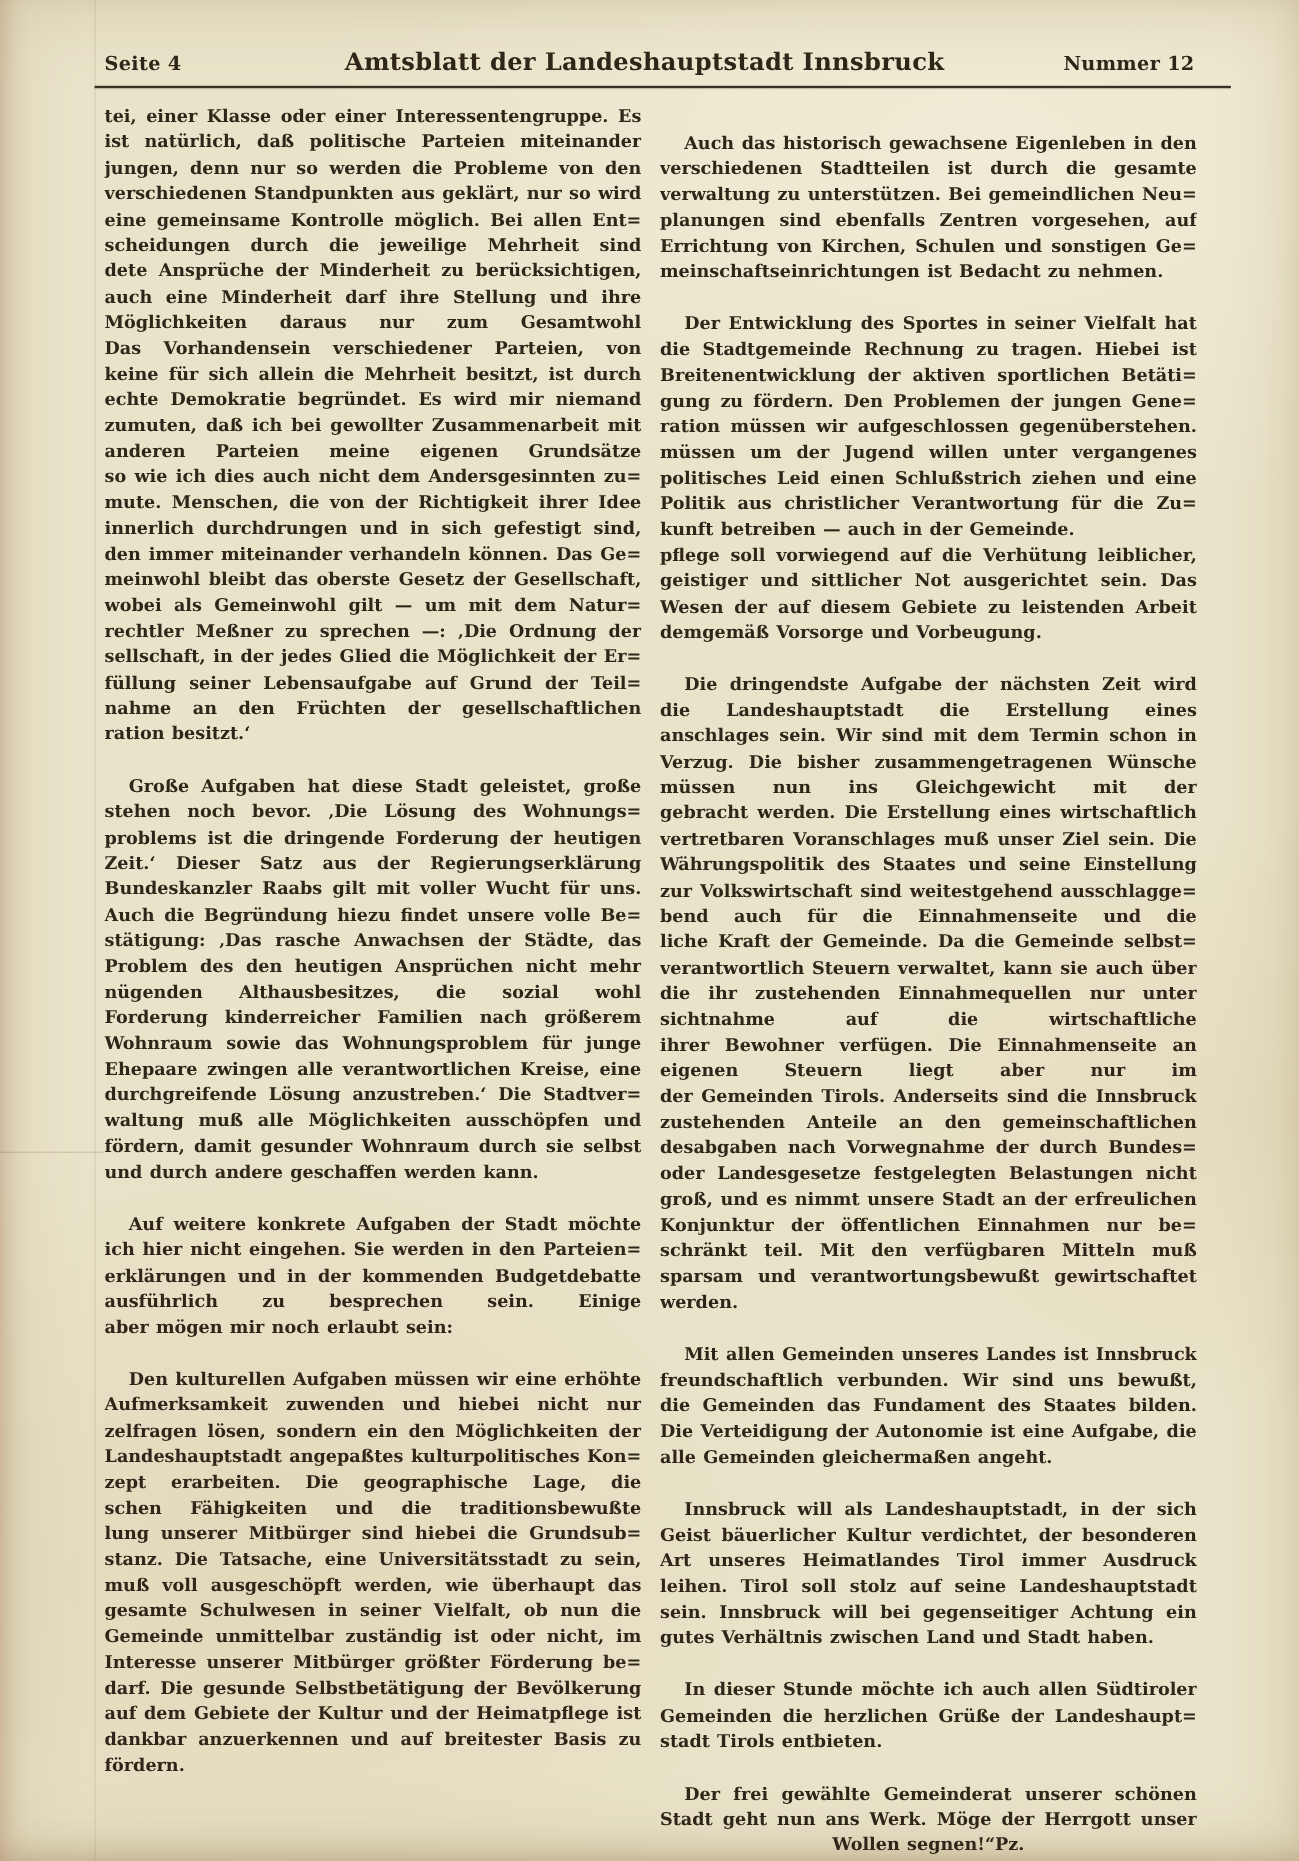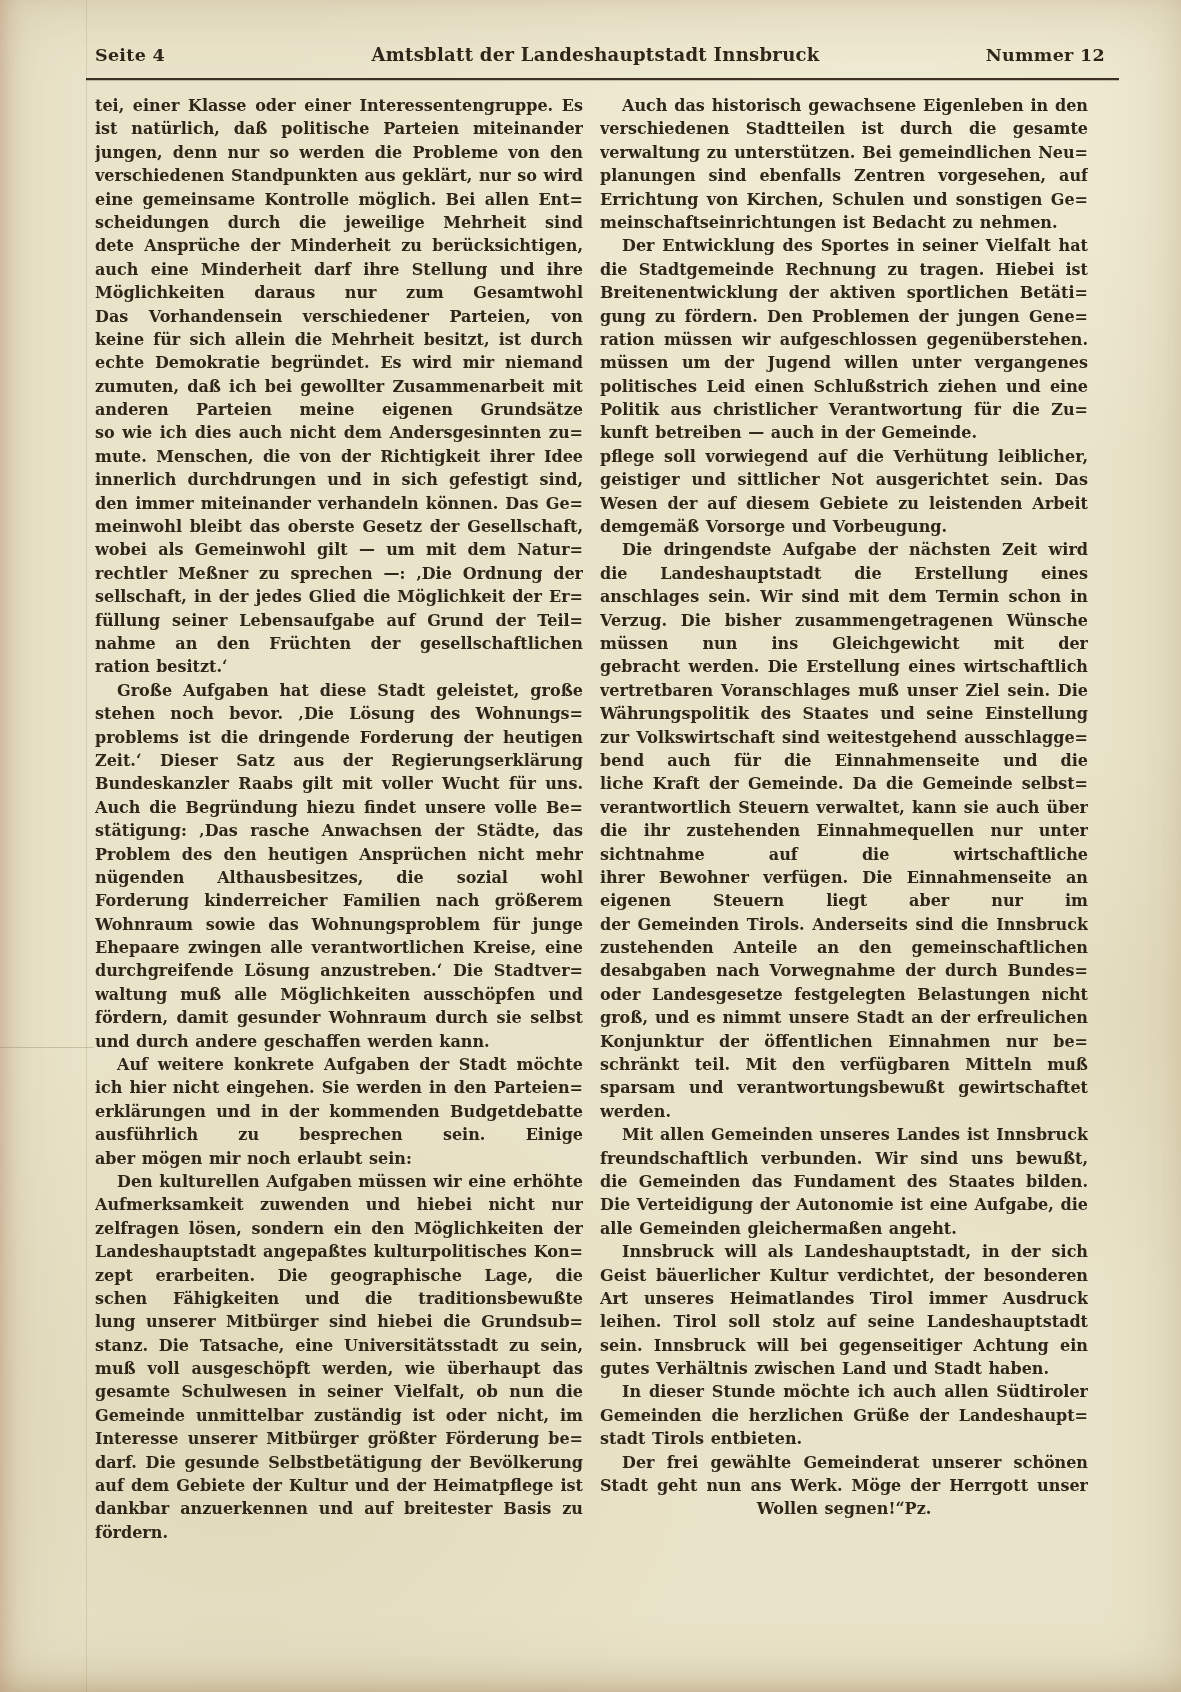--- a/index.html
+++ b/index.html
@@ -25,45 +25,45 @@
   }
   .fold-v {
     position: absolute; left: 86px; top: 0; width: 1px; height: 100%;
     background: rgba(120,100,70,0.16);
   }
   .fold-h {
     position: absolute; left: 0; top: 1047px; width: 94px; height: 1px;
     background: rgba(120,100,70,0.28);
   }
   .masthead {
-    position: absolute; top: 44px; left: 86px; right: 76px;
+    position: absolute; top: 44px; left: 86px; right: 95px;
     display: grid; grid-template-columns: 1fr auto 1fr; align-items: baseline;
     font-weight: bold; font-size: 17.5px; letter-spacing: 0.3px;
   }
   .masthead .left  { justify-self: start; padding-left: 9px; }
-  .masthead .mid   { justify-self: center; font-size: 18px; }
+  .masthead .mid   { justify-self: center; font-size: 22px; }
   .masthead .right { justify-self: end; text-align: center; }
   .rule {
     position: absolute; top: 78px; left: 86px; right: 62px; height: 2px;
     background: #3b3023; box-shadow: 0 1px 0 rgba(59,48,35,0.25);
   }
   .columns {
     position: absolute; top: 94px; left: 95px;
     display: flex; gap: 17px;
   }
   .col { width: 488px; }
   .para { margin: 0; }
   .tline {
     font-size: 16px; font-weight: bold;
     line-height: 23.4px; height: 23.4px; overflow: hidden;
     text-align: justify; text-align-last: justify;
     word-spacing: 1px;
   }
   .tline.last { text-align-last: left; }
-  .tline.indent { text-indent: 22px; }
+  .tline.indent { text-indent: 22px; margin-top: 24px; }
   .tline.sig-line { display: flex; justify-content: center; }
 </style>
 </head>
 <body>
 
 <div class="page">
   <div class="fold-v"></div>
   <div class="fold-h"></div>
 
   <header class="masthead">

